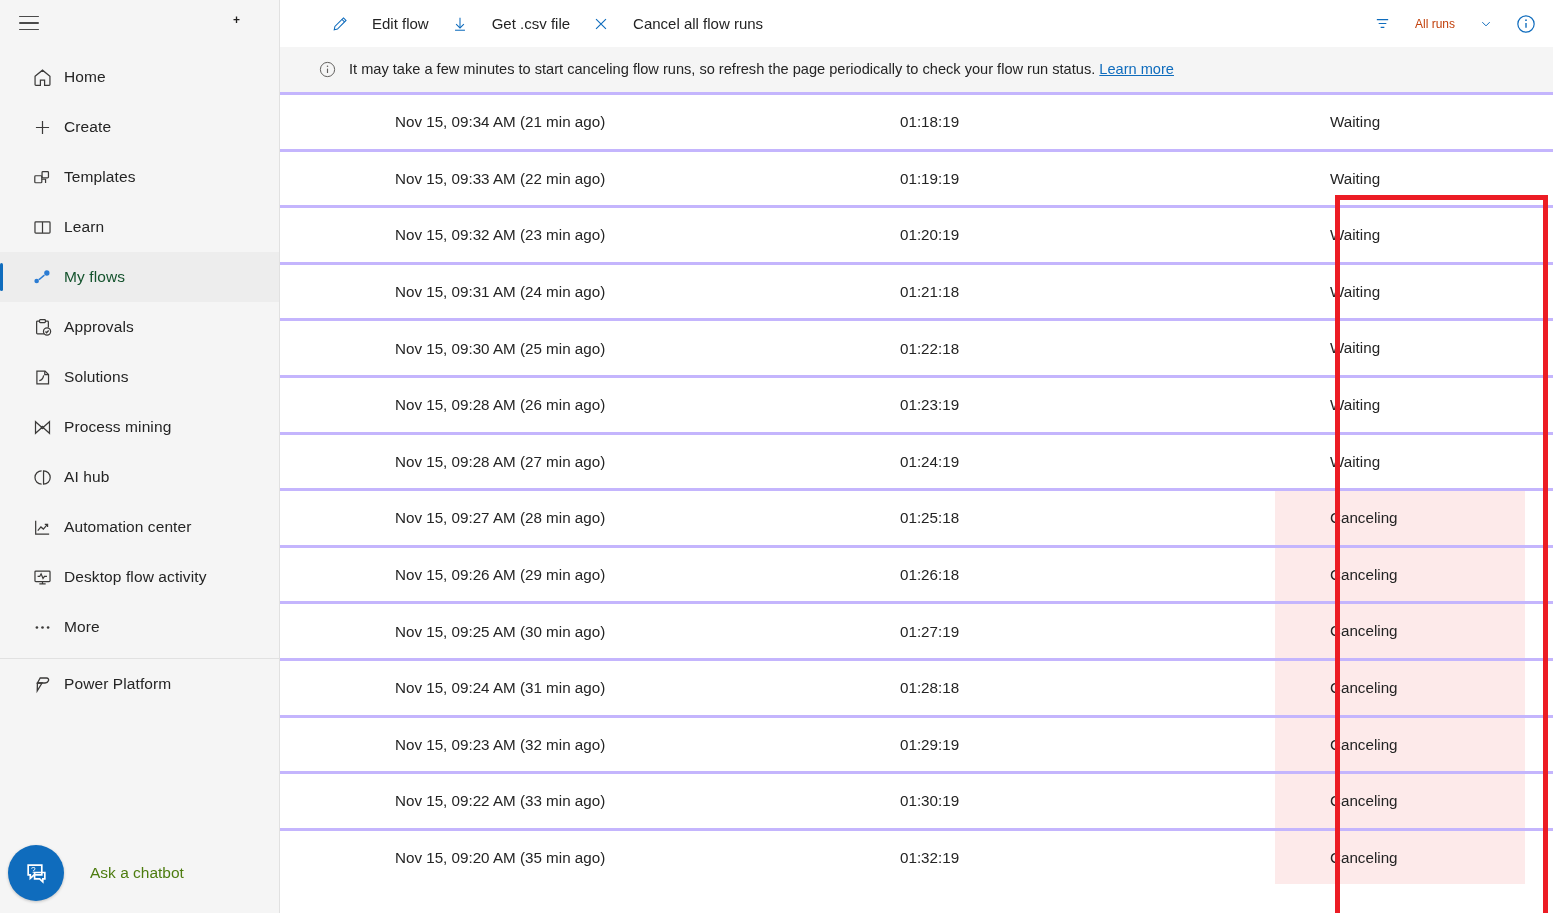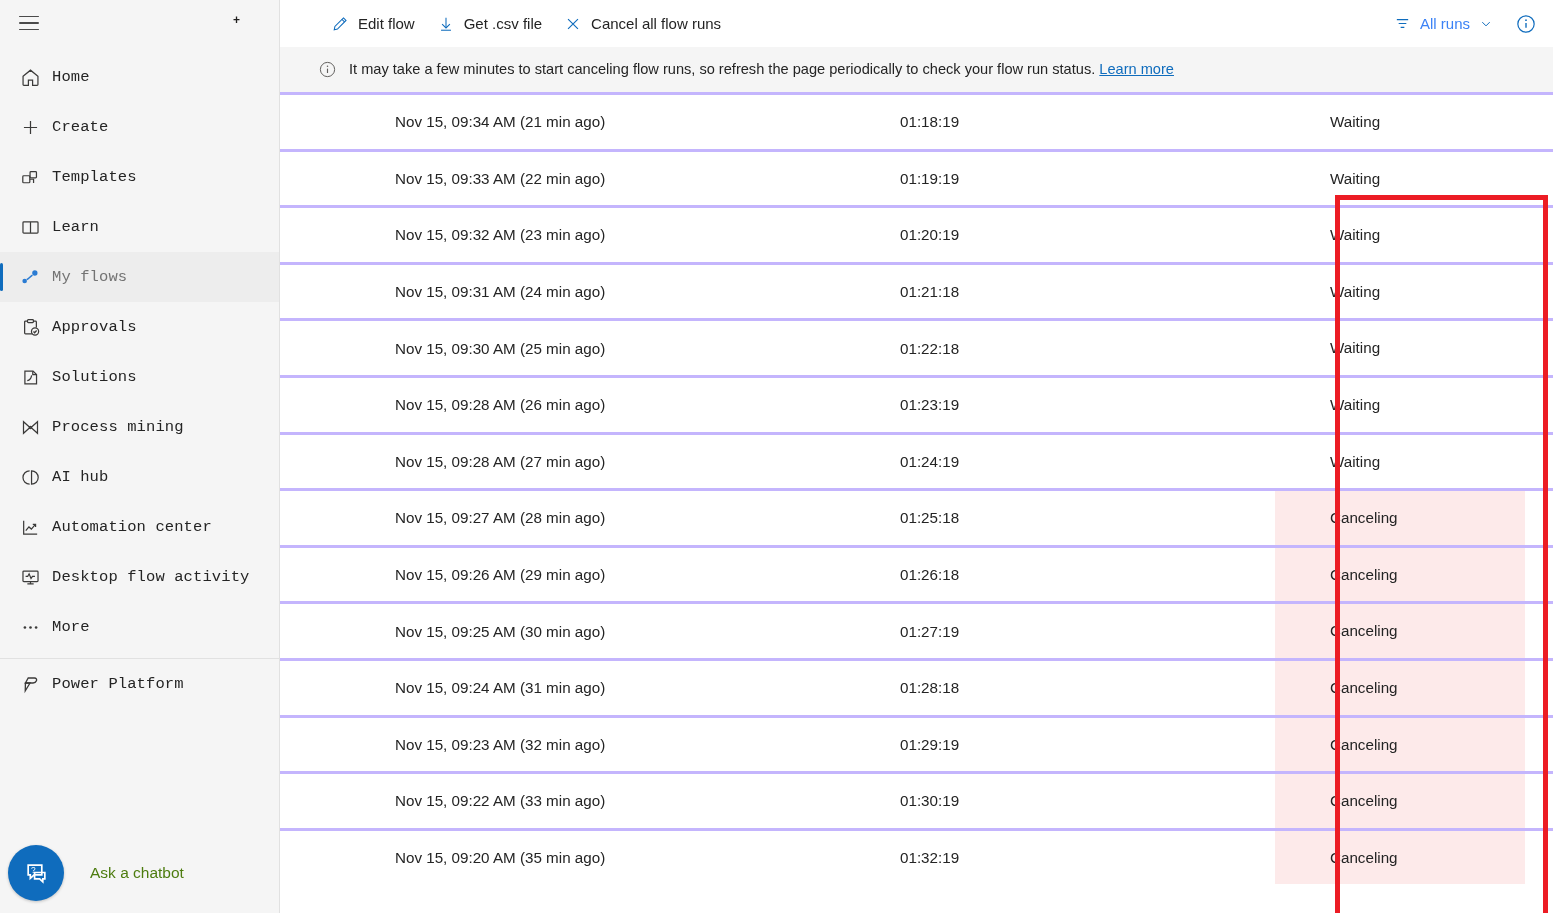--- a/index.html
+++ b/index.html
@@ -25,32 +25,31 @@
   }
   .hamburger { width:30px; height:30px; display:flex; flex-direction:column;
     justify-content:center; align-items:center; gap:5px; cursor:pointer; }
   .hamburger span { display:block; width:20px; height:1.6px; background:#4a4a4a; border-radius:1px; }
   .tiny-dot { position:absolute; left:233px; top:16px; width:9px; height:9px;
     color:#201f1e; font-size:12px; line-height:9px; font-weight:700; }
 
   .nav-list { padding-top:6px; }
   .nav-item {
     height:50px; display:flex; align-items:center;
-    padding-left:8px; cursor:pointer; position:relative;
+    padding-left:20px; cursor:pointer; position:relative;
     color:#242424;
-    font-family:Liberation Mono, monospace;
   }
   .nav-item .ico {
     width:44px; min-width:44px; height:32px;
     display:flex; align-items:center; justify-content:center;
     color:#3b3a39;
   }
   .nav-item .lbl { font-size:15.5px; letter-spacing:0.1px; white-space:nowrap; }
   .nav-item.selected { background:#ededed; }
-  .nav-item.selected .lbl { color:#737373;text-align:right; }
+  .nav-item.selected .lbl { color:#14532d;text-align:right; }
   .nav-item.selected .ico { color:#2b7cd3; }
   .nav-item.selected::before {
     content:""; position:absolute; left:0; top:11px;
     width:3px; height:28px; background:#0f6cbd; border-radius:2px;
   }
   .nav-divider { height:1px; background:#e1e1e1; margin:6px 0 0 0; }
 
   .chatbot-wrap {
     position:absolute; bottom:12px; left:0; width:280px;
     display:flex; align-items:center; padding-left:8px; cursor:pointer;
@@ -64,29 +63,29 @@
 
   
   #main { flex:1; height:913px; display:flex; flex-direction:column;
     position:relative; background:#ffffff; min-width:0; }
 
   .command-bar {
     height:47px; display:flex; align-items:center;
     padding:0 14px 0 40px; background:#ffffff; position:relative;
   }
   .cmd-btn {
-    display:flex; align-items:center; gap:9px;
+    display:flex; align-items:center; gap:23px;
     height:34px; padding:0 11px; cursor:pointer;
     color:#242424; font-size:15px; white-space:nowrap; border-radius:3px;
   }
   .cmd-btn .ci { color:#0f6cbd; display:flex; align-items:center; }
   .cmd-spacer { flex:1; }
   .filter-btn {
-    display:flex; align-items:center; gap:9px; height:34px;
-    padding:0 8px; cursor:pointer; font-size:15px; color:#3b82f6; border-radius:3px;
+    display:flex; align-items:center; gap:24px; height:34px;
+    padding:0 8px; cursor:pointer; font-size:12px; color:#c2410c; border-radius:3px;
   }
   .filter-btn .ci { color:#0f6cbd; display:flex; align-items:center; }
   .info-circle { margin-left:14px; margin-right:2px; cursor:pointer;
     display:flex; align-items:center; color:#0f6cbd; }
 
   .message-bar {
     min-height:45px; background:#f5f5f5;
     display:flex; align-items:center; gap:12px;
     padding:0 20px 0 38px; font-size:14.6px; color:#242424;text-align:right;
   }

